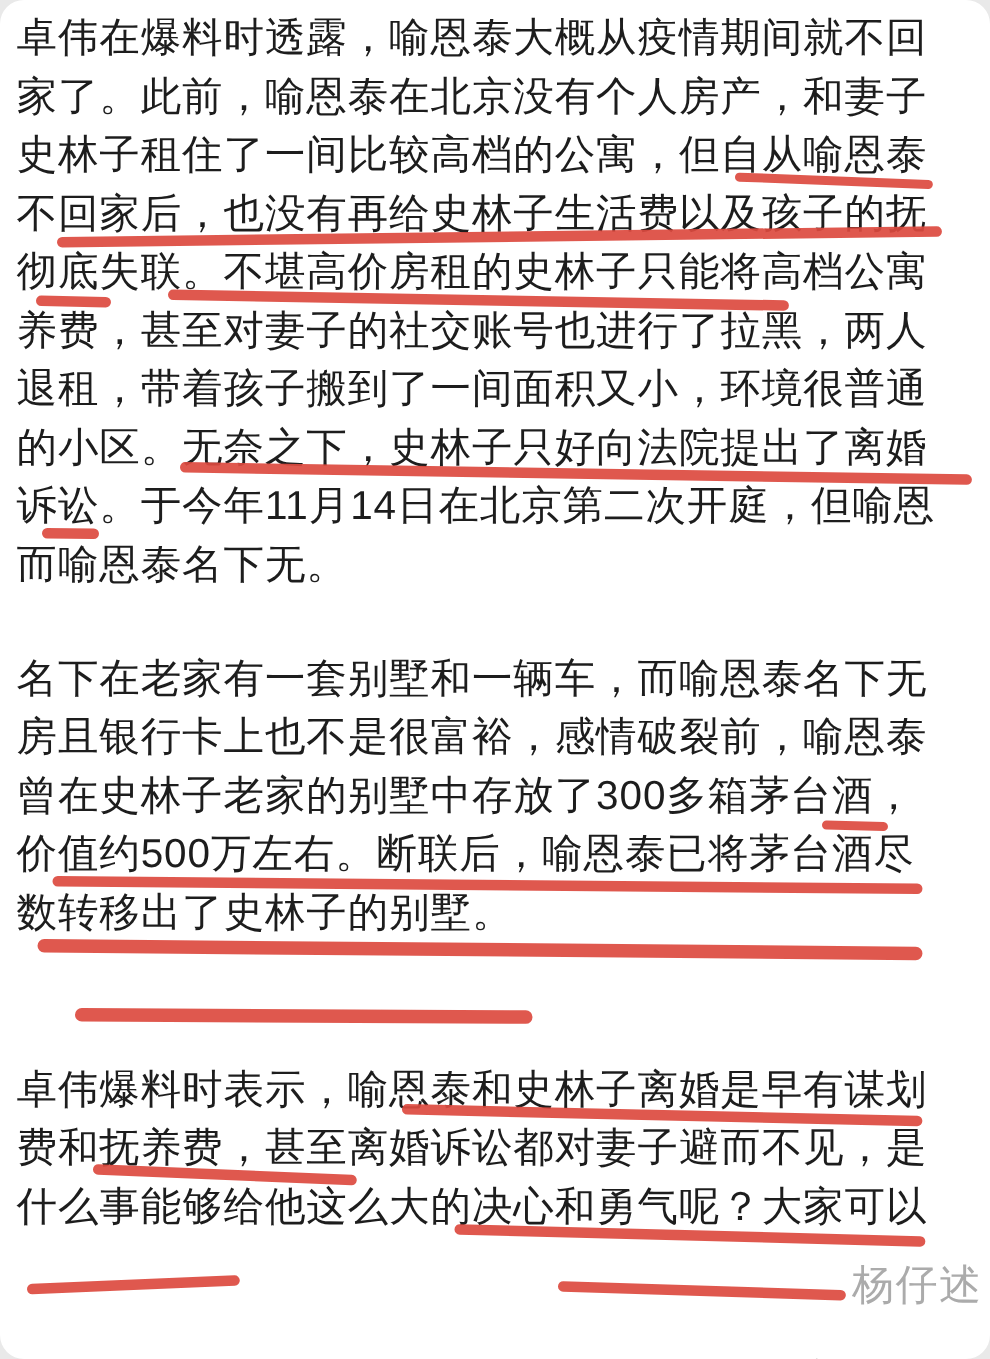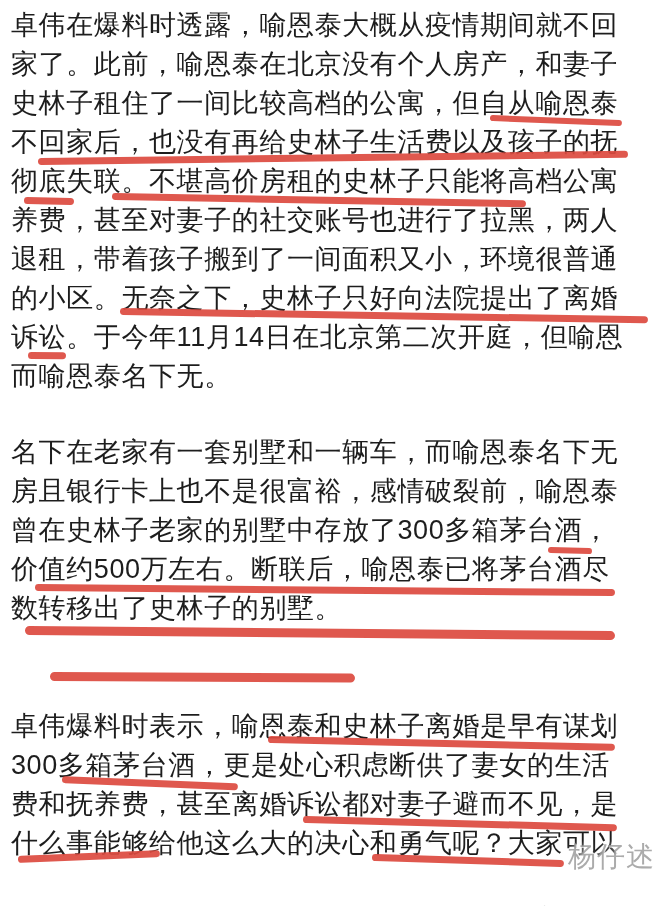--- a/index.html
+++ b/index.html
@@ -8,20 +8,21 @@
     --red:#dc4a3f;
   }
   html,body{margin:0;padding:0;background:#e9e9e9;}
   .page{
     position:relative;
     width:660px;height:906px;
     margin:0 auto;
     background:var(--bg);
     overflow:hidden;
     font-family:"Liberation Sans","DejaVu Sans",sans-serif;
+    border-radius:16px;
   }
   .para{position:absolute;left:11px;right:6px;}
   .line{
     font-size:27px;
     line-height:39px;
     letter-spacing:0.6px;
     color:var(--ink);
     white-space:nowrap;
     font-weight:400;
   }
@@ -73,21 +74,20 @@
   <div class="para" style="top:433px">
     <div class="line">名下在老家有一套别墅和一辆车，而喻恩泰名下无</div>
     <div class="line">房且银行卡上也不是很富裕，感情破裂前，喻恩泰</div>
     <div class="line">曾在史林子老家的别墅中存放了300多箱茅台酒，</div>
     <div class="line">价值约500万左右。断联后，喻恩泰已将茅台酒尽</div>
     <div class="line">数转移出了史林子的别墅。</div>
   </div>
 
   <div class="para" style="top:707px">
     <div class="line">卓伟爆料时表示，喻恩泰和史林子离婚是早有谋划</div>
-    <div class="line">300多箱茅台酒，更是处心积虑断供了妻女的生活</div>
     <div class="line">费和抚养费，甚至离婚诉讼都对妻子避而不见，是</div>
     <div class="line">什么事能够给他这么大的决心和勇气呢？大家可以</div>
   </div>
 
   <div class="annotation-layer">
       <div class="underline" title="自从喻恩泰" style="left: 490px; top: 115px; width: 132px; height: 6px; transform: rotate(2.2deg);"></div>
       <div class="underline" title="不回家后，也没有再给史林子生活费以及孩子的抚" style="left: 38px; top: 158px; width: 590px; height: 7px; transform: rotate(-0.7deg);"></div>
       <div class="underline" title="养费" style="left: 24px; top: 197px; width: 50px; height: 7px; transform: rotate(1.2deg);"></div>
       <div class="underline" title="甚至对妻子的社交账号也进行了拉黑" style="left: 112px; top: 193px; width: 414px; height: 7px; transform: rotate(1deg);"></div>
       <div class="underline" title="无奈之下，史林子只好向法院提出了离婚" style="left: 120px; top: 308px; width: 528px; height: 7px; transform: rotate(0.9deg);"></div>

